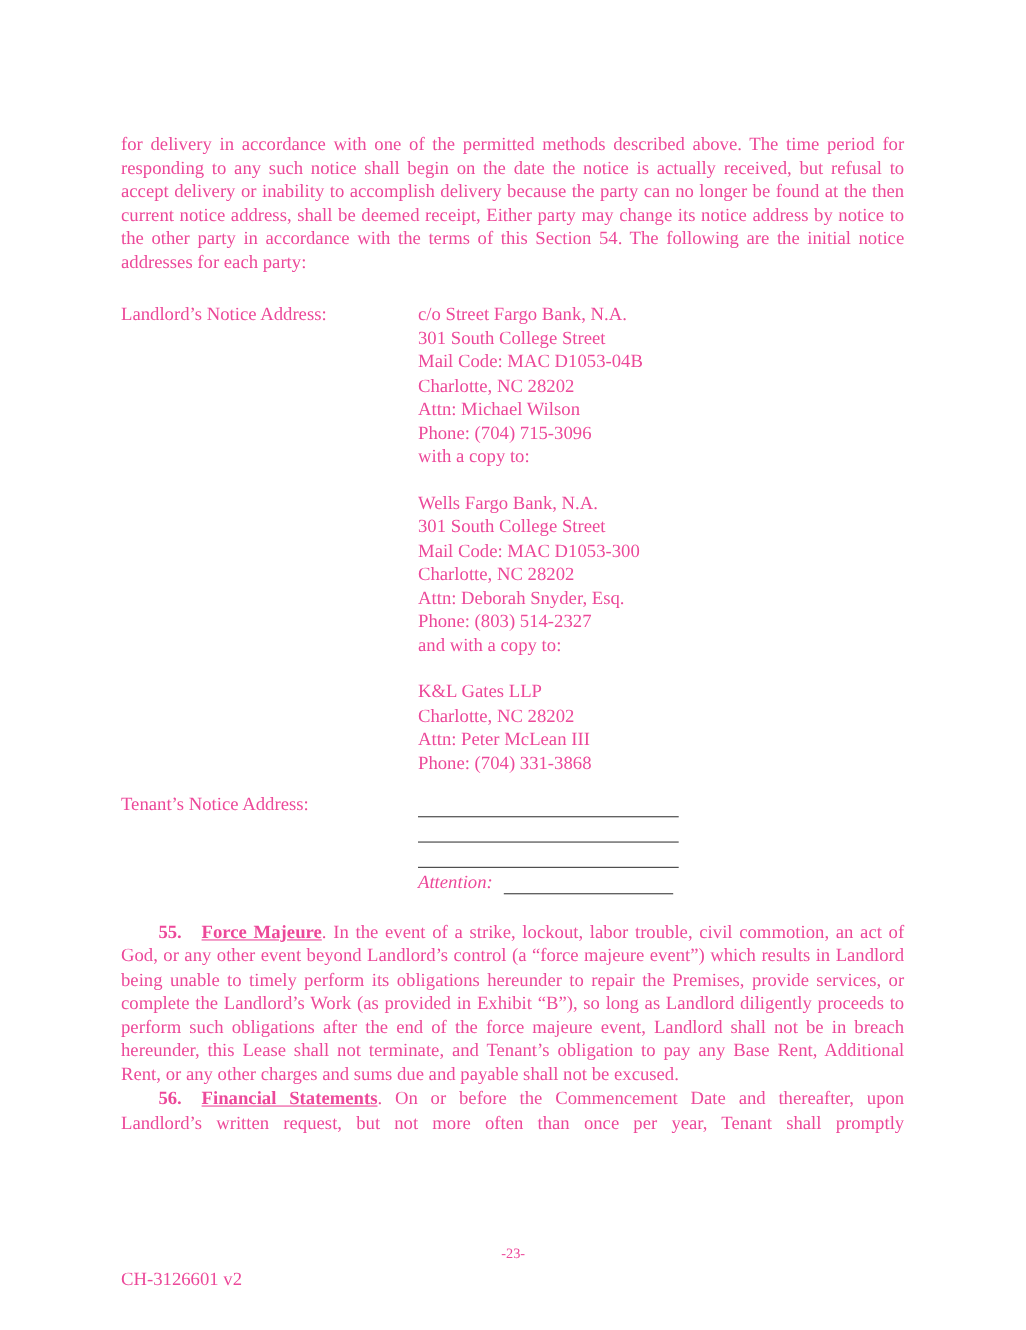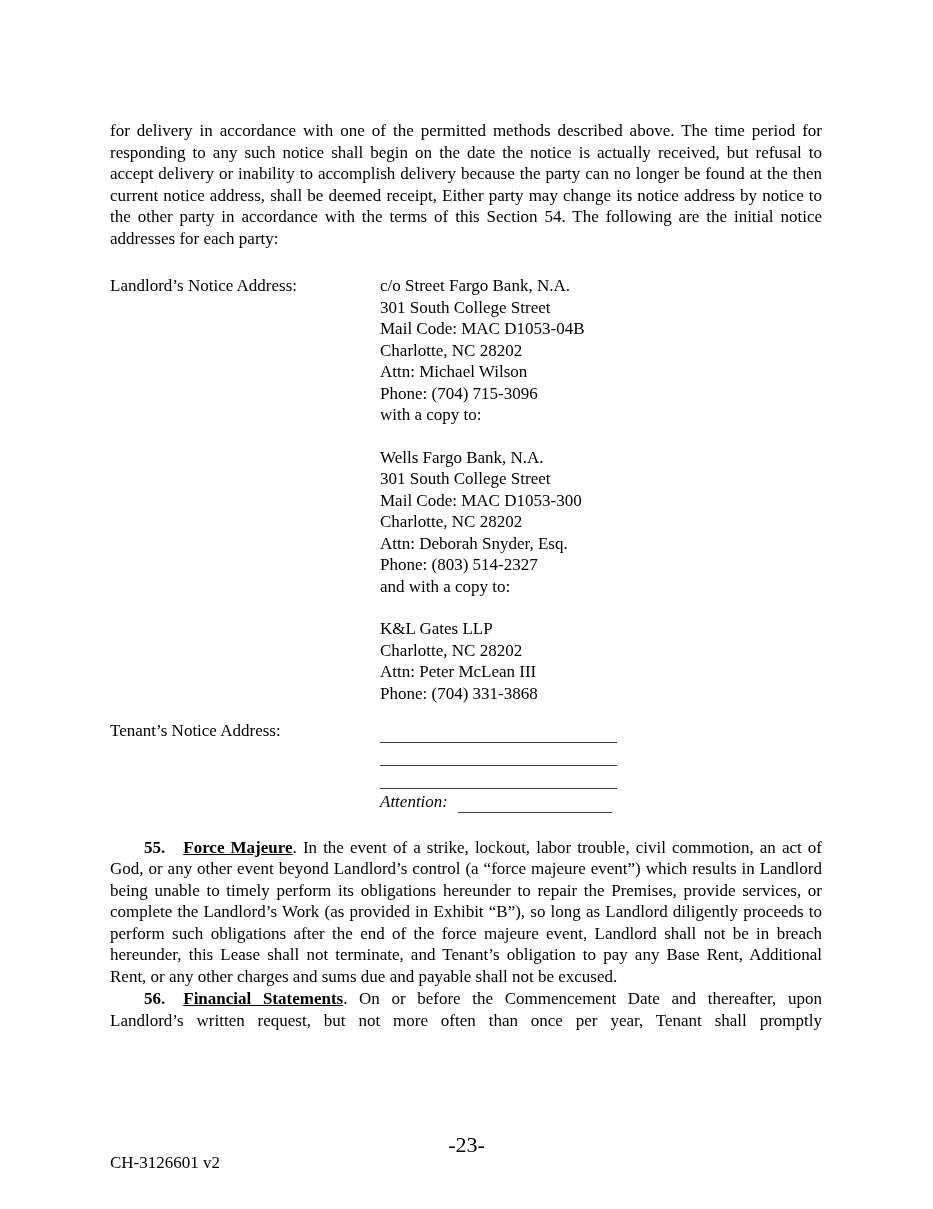--- a/index.html
+++ b/index.html
@@ -6,21 +6,21 @@
     margin: 0;
     padding: 0;
     background: #ffffff;
   }
   .page {
     position: relative;
     width: 933px;
     height: 1209px;
     background: #ffffff;
     font-family: "Liberation Serif", serif;
-    color: #000000;
+    color: #ec4899;
     overflow: hidden;
   }
   .content {
     position: absolute;
     left: 110px;
     top: 120px;
     width: 712px;
     font-size: 17px;
     line-height: 21.5px;
   }
@@ -81,21 +81,21 @@
     font-weight: bold;
     text-decoration: underline;
   }
   
   .footer-page-number {
     position: absolute;
     top: 1132px;
     left: 0;
     width: 933px;
     text-align: center;
-    font-size: 22px;
+    font-size: 13px;
   }
   .footer-doc-id {
     position: absolute;
     top: 1153px;
     left: 110px;
     font-size: 17px;
   }
 </style>
 </head>
 <body>

